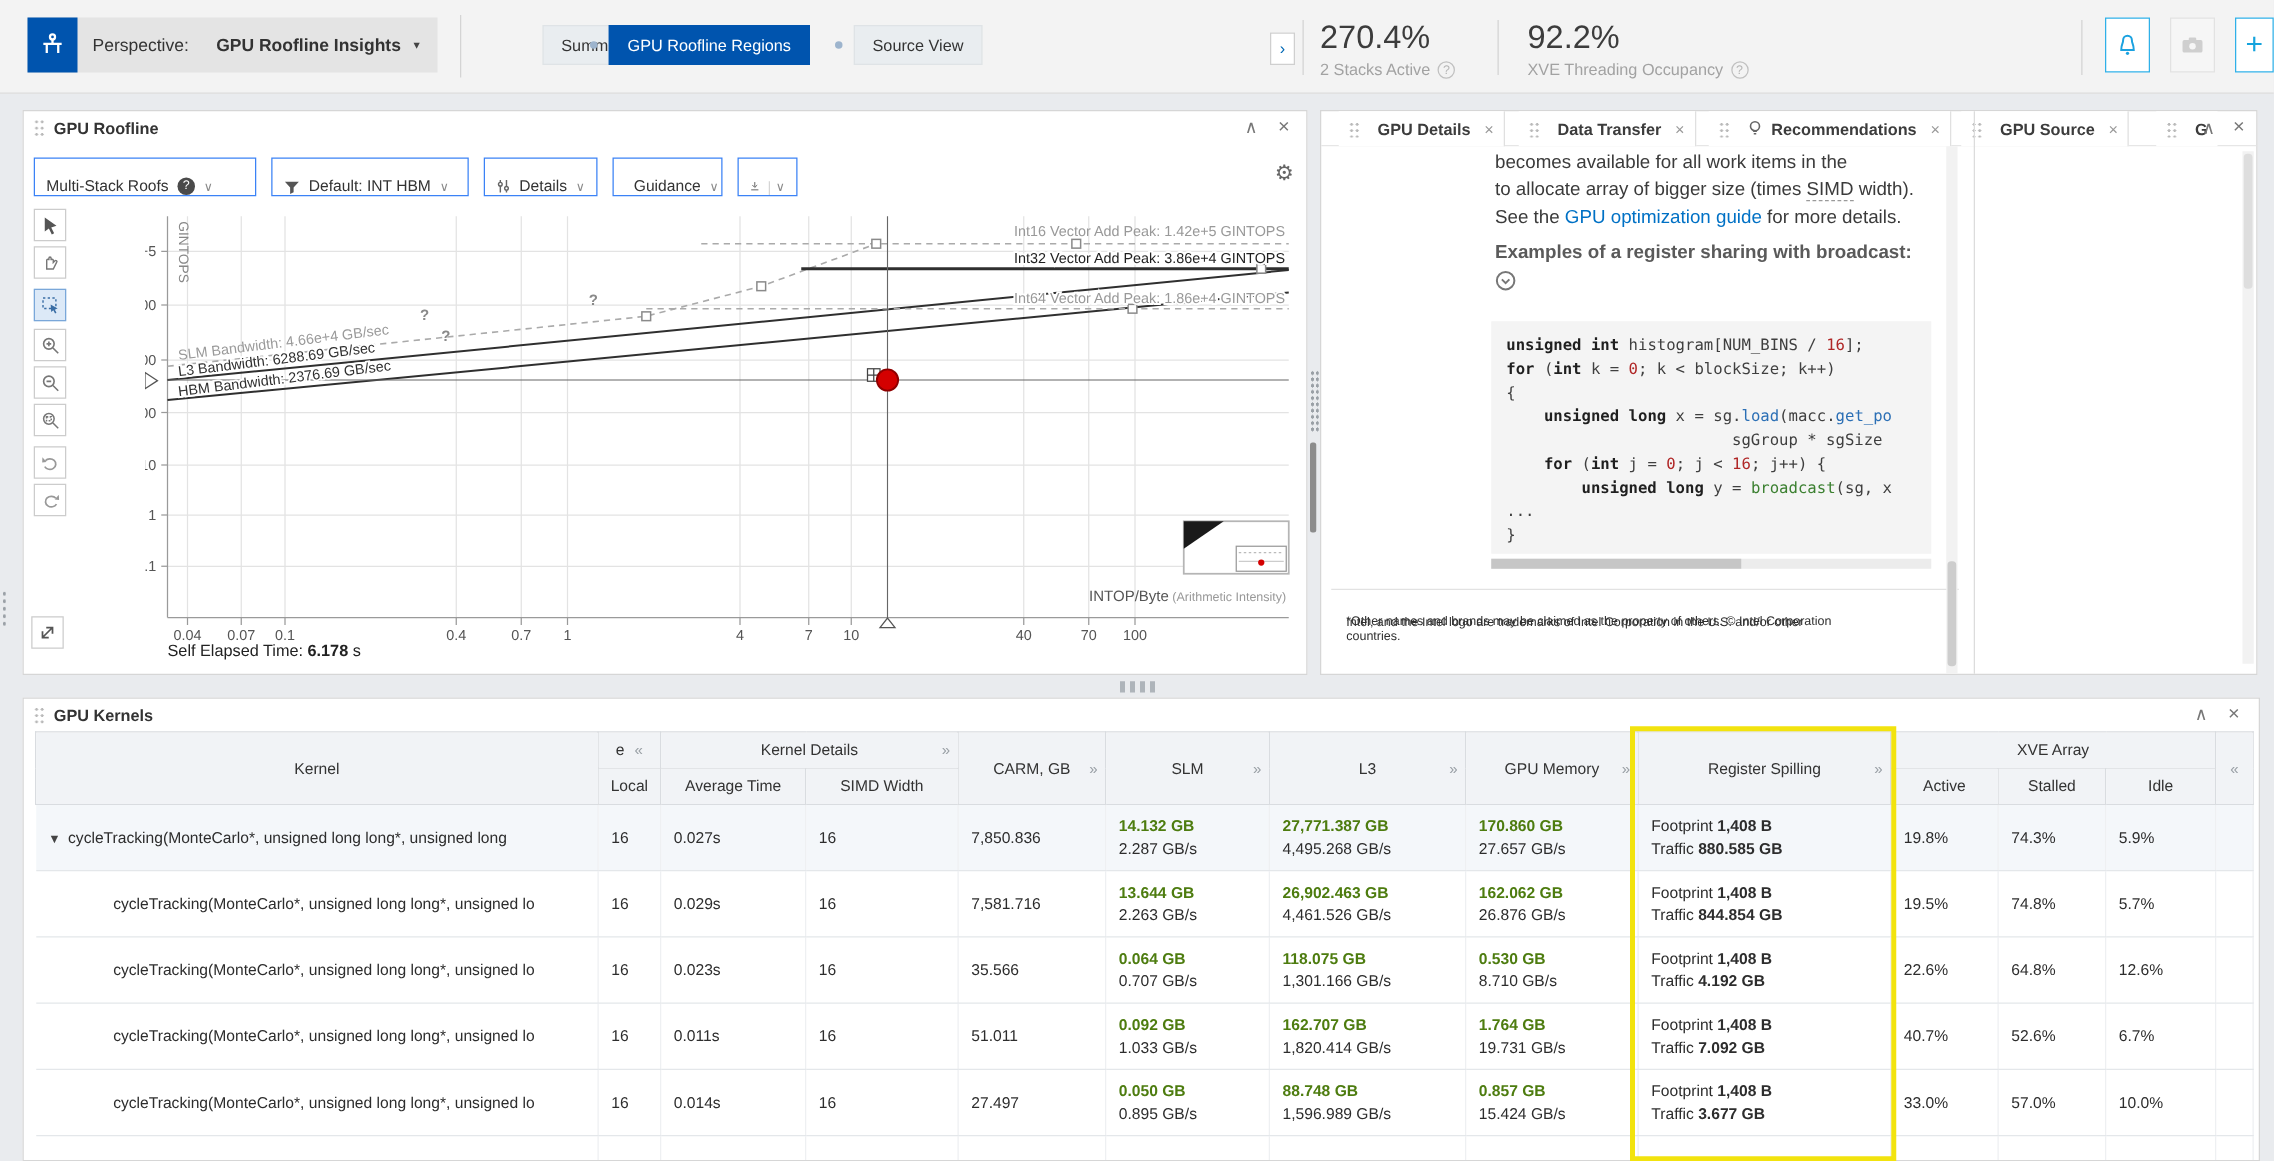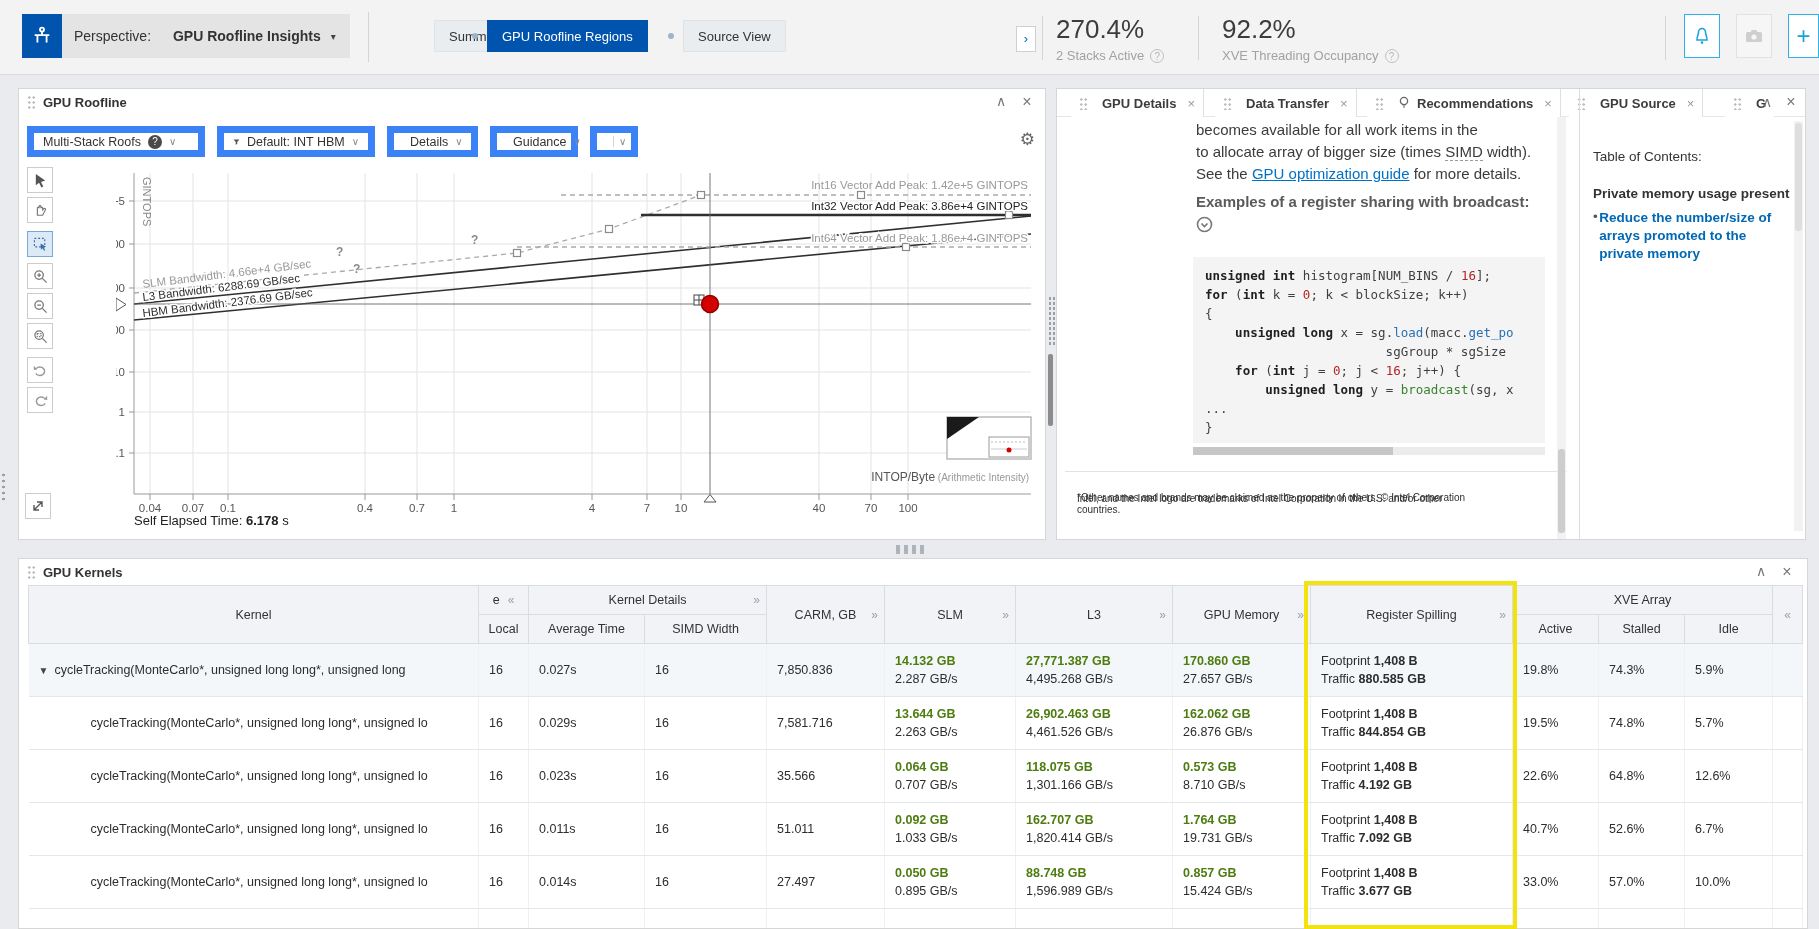--- a/index.html
+++ b/index.html
@@ -27,39 +27,39 @@
   .icon-btn.gray { border:1px solid #e2e2e2; background:#f6f6f6; }
 
   
   .panel { position:absolute; background:#fff; border:1px solid #d6d6d6; }
   .ptitle-row { position:absolute; left:0; top:0; right:0; height:26px; display:flex; align-items:center; padding-left:8px; }
   .drag-dots { width:9px; height:15px; margin-right:7px; background-image:radial-gradient(#b9b9b9 1.1px, transparent 1.3px); background-size:4.5px 5px; }
   .ptitle { font-size:13px; font-weight:700; color:#333; }
   .pctl { position:absolute; top:4px; font-size:14px; color:#777; width:20px; text-align:center; cursor:default; }
 
   
-  .chip { position:absolute; top:37px; height:31px; border:7px solid #3b82f6; background:#fff; display:flex; align-items:center; gap:7px; padding:0 9px; font-size:12.5px; color:#333; white-space:nowrap; }
+  .chip { position:absolute; top:37px; height:31px; border:1px solid #3b82f6; background:#fff; display:flex; align-items:flex-end; gap:7px; padding:0 9px; font-size:12.5px; color:#333; white-space:nowrap; }
   .chev { color:#8a8a8a; font-size:10px; }
   .qbadge { width:14px; height:14px; border-radius:50%; background:#4a4a4a; color:#fff; font-size:10px; line-height:14px; text-align:center; }
 
   
   .tool { position:absolute; left:8px; width:26px; height:26px; border:1px solid #ccc; background:#fff; display:flex; align-items:center; justify-content:center; }
   .tool.active { background:#dcе9f7; background:#dce9f7; border-color:#7aa7d9; }
 
   #elapsed { position:absolute; left:115px; top:424px; font-size:13px; color:#222; }
 
   
   .rtab { position:absolute; top:0; height:28px; display:flex; align-items:center; gap:7px; padding:0 8px; border-right:1px solid #e0e0e0; font-size:13px; font-weight:700; color:#3c3c3c; background:#fff; }
   .rtab .x { font-weight:400; color:#9a9a9a; font-size:13px; margin-left:4px; }
   #rtabs-row { position:absolute; left:0; top:0; right:0; height:28px; border-bottom:1px solid #e6e6e6; }
 
   
   #rec-body { position:absolute; left:139px; top:30px; width:372px; font-size:15px; color:#3b3b3b; line-height:22px; }
   .dashed-u { border-bottom:1px dashed #9a9a9a; }
-  a.link { color:#0071c5; text-decoration:underline; cursor:pointer; }
+  a.link { color:#0071c5; cursor:pointer; }
   #rec-heading { font-weight:700; color:#5a5a5a; margin-top:6px; }
   #code-block { position:absolute; left:136px; top:168px; width:352px; height:186px; background:#f4f4f4; padding:9px 0 0 12px; overflow:hidden;
      font-family:"DejaVu Sans Mono","Liberation Mono",monospace; font-size:12.5px; line-height:19px; color:#3f3f3f; white-space:pre; }
   .tok-k { font-weight:700; color:#1f1f1f; }
   .tok-n { color:#b02626; }
   .tok-f { color:#2b6fb5; }
   .tok-g { color:#3c8031; }
   #code-hscroll { position:absolute; left:136px; top:358px; width:352px; height:8px; background:#ececec; }
   #code-hthumb { position:absolute; left:0; top:0; width:200px; height:8px; background:#c6c6c6; }
   #rec-divider { position:absolute; left:8px; top:382px; width:502px; height:1px; background:#e2e2e2; }
@@ -459,28 +459,20 @@
       <div id="code-hthumb"></div>
     </div>
   <div id="rec-divider"></div>
   <div class="legal" style="top:404px;">Intel, and the Intel logo are trademarks of Intel Corporation in the U.S. and/or other countries.</div>
   <div class="legal" style="top:403px;">*Other names and brands may be claimed as the property of others. © Intel Corporation</div>
   <div class="vscroll" style="left:500px;top:28px;height:422px;">
       <div class="vthumb" style="top:332px;height:84px;"></div>
     </div>
 
   <div id="src-divider"></div>
-  <div id="toc">
-    <div>Table of Contents:</div>
-    <div class="sec">Private memory usage present</div>
-    <div class="bullet-row">
-        <span class="bdot">•</span>
-      <a href="#">Reduce the number/size of arrays promoted to the private memory</a>
-      </div>
-  </div>
   <div class="vscroll" style="right:2px;top:32px;height:410px;">
       <div class="vthumb" style="top:2px;height:108px;background:#dedede;"></div>
     </div>
 </div>
 
 <div id="hsplit-dots">
     <i></i>
     <i></i>
     <i></i>
     <i></i>
@@ -596,21 +588,21 @@
           <td>35.566</td>
           <td class="cell2">
             <div class="l1">0.064 GB</div>
             <div class="l2">0.707 GB/s</div>
           </td>
           <td class="cell2">
             <div class="l1">118.075 GB</div>
             <div class="l2">1,301.166 GB/s</div>
           </td>
           <td class="cell2">
-            <div class="l1">0.573 GB</div>
+            <div class="l1">0.530 GB</div>
             <div class="l2">8.710 GB/s</div>
           </td>
           <td class="cell2 spill">
             <div class="l2" style="margin-top: 0px;">Footprint <span class="b">1,408 B</span></div>
             <div class="l2">Traffic <span class="b">4.192 GB</span></div>
           </td>
           <td>22.6%</td>
           <td>64.8%</td>
           <td>12.6%</td>
           <td></td>

